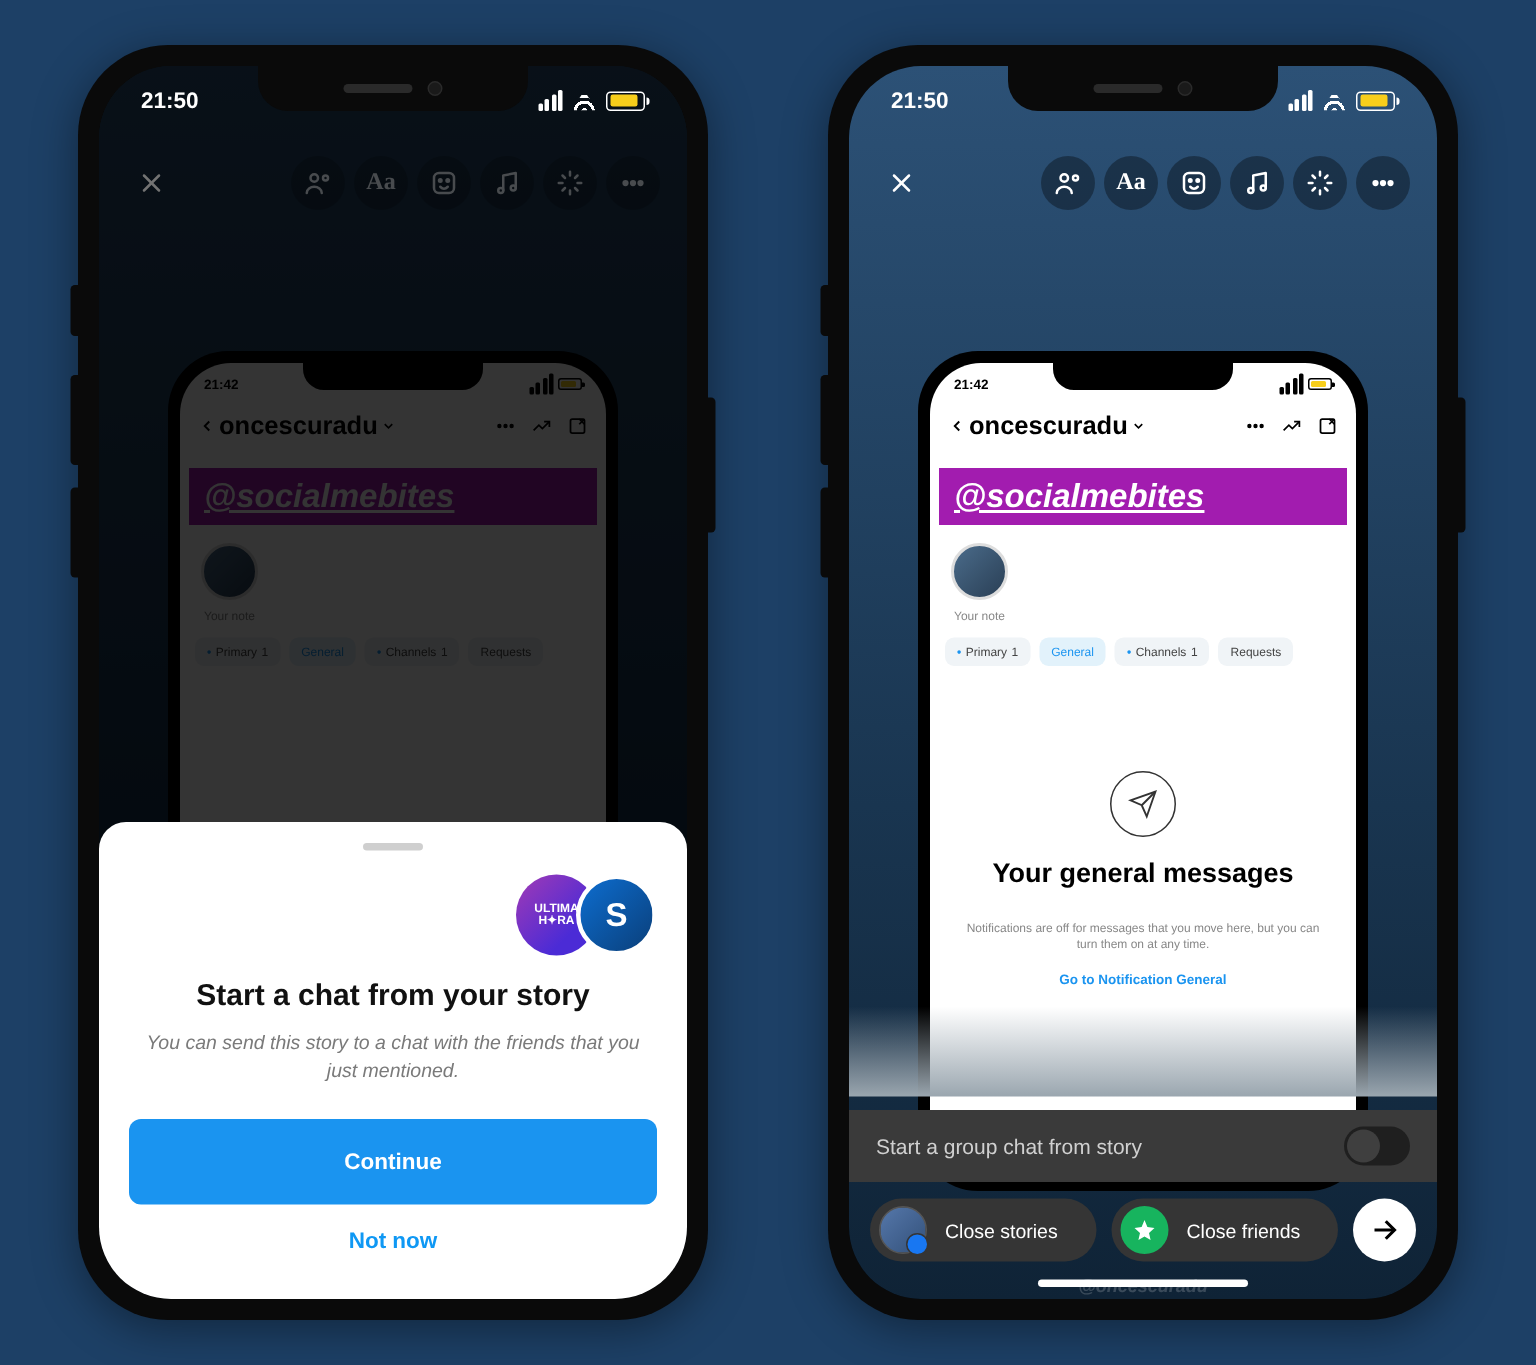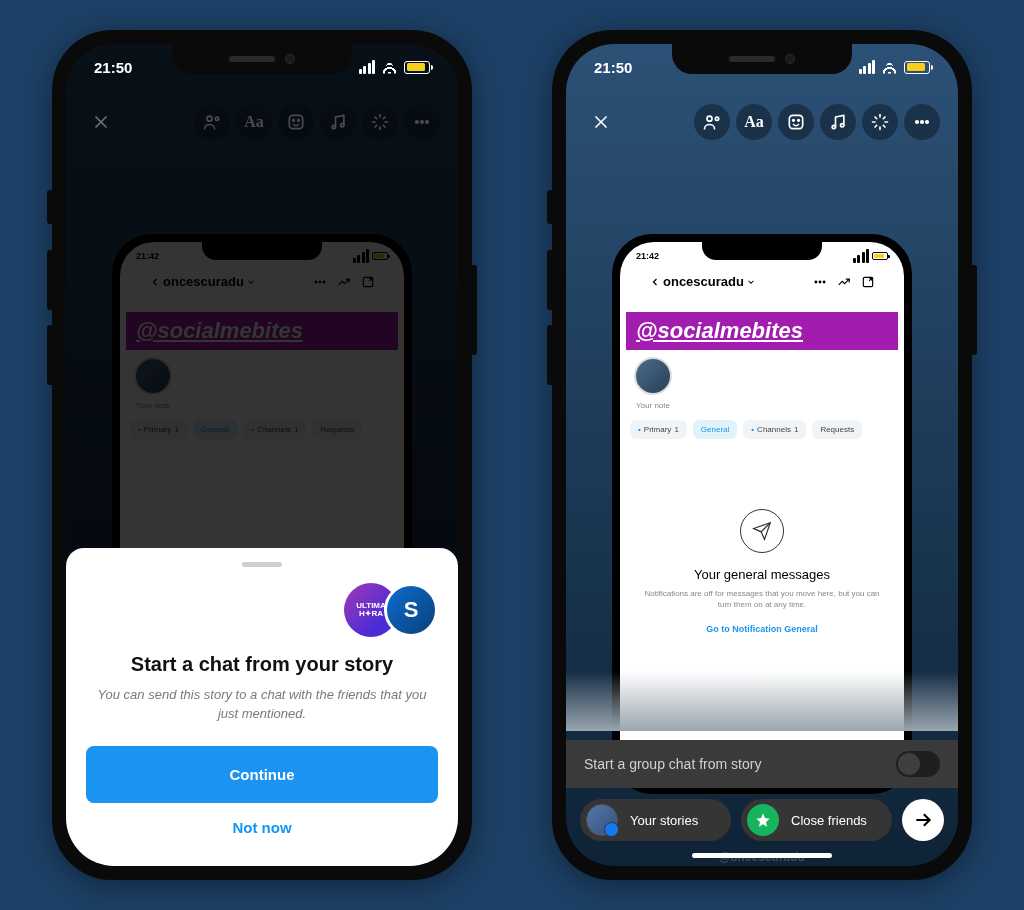--- a/index.html
+++ b/index.html
@@ -67,36 +67,36 @@
   
   .inner-phone{position:absolute;left:50%;top:190px;transform:translateX(-50%);width:300px;height:560px;background:#000;border-radius:40px;padding:8px;}
   .inner-screen{width:100%;height:100%;background:#fff;border-radius:34px;overflow:hidden;position:relative;}
   .inner-notch{position:absolute;top:0;left:50%;transform:translateX(-50%);width:120px;height:18px;background:#000;border-radius:0 0 14px 14px;z-index:5;}
   .inner-status{height:28px;display:flex;justify-content:space-between;align-items:center;padding:0 16px;font-size:9px;font-weight:600;}
   .inner-status .r{display:flex;gap:3px;align-items:center;}
   .inner-status .sigbars span{background:#000;}
   .inner-batt{width:16px;height:8px;border:1px solid #000;border-radius:2px;position:relative;}
   .inner-batt::after{content:"";position:absolute;right:-2.5px;top:2px;width:1.5px;height:3px;background:#000;border-radius:0 1px 1px 0;}
   .inner-batt .fill{position:absolute;left:1px;top:1px;bottom:1px;width:70%;background:#f7ce1b;border-radius:1px;}
-  .inner-head{display:flex;align-items:center;justify-content:space-between;padding:4px 29px 8px;font-size:13px;font-weight:600;}
+  .inner-head{display:flex;align-items:center;justify-content:space-between;padding:4px 12px 8px;font-size:17px;font-weight:600;}
   .inner-head .title{display:flex;align-items:center;gap:2px;}
   .inner-head .acts{display:flex;gap:10px;color:#000;}
   .inner-head .acts svg{width:14px;height:14px;stroke:#000;stroke-width:2;fill:none;}
   .mention-tag{position:absolute;top:70px;left:6px;right:6px;background:#a21caf;color:#fff;font-size:22px;font-weight:800;font-style:italic;padding:6px 10px;text-decoration:underline;z-index:3;}
   .avatar-row{padding:12px 14px 4px;}
   .avatar{width:38px;height:38px;border-radius:50%;background:linear-gradient(135deg,#4a6b8a,#2a3f55);border:2px solid #ddd;}
   .note-lbl{font-size:8px;color:#888;padding-left:16px;padding-top:2px;}
   .chips{display:flex;gap:6px;padding:10px 10px;font-size:8px;}
   .chip{padding:5px 8px;border-radius:6px;background:var(--chip-bg);color:#444;display:flex;gap:3px;}
   .chip.active{background:var(--chip-active);color:var(--blue);}
   .chip .dot{color:var(--blue);font-weight:700;}
   .empty-state{text-align:center;padding:60px 20px 0;}
   .send-circle{width:44px;height:44px;border:1.5px solid #333;border-radius:50%;margin:0 auto 14px;display:flex;align-items:center;justify-content:center;}
   .send-circle svg{width:20px;height:20px;stroke:#333;stroke-width:1.5;fill:none;}
-  .empty-state h4{margin:0 0 6px;font-size:13px;font-weight:400;}
+  .empty-state h4{margin:0 0 20px;font-size:18px;font-weight:700;}
   .empty-state p{margin:0 0 8px;font-size:8px;color:#888;line-height:1.4;}
   .empty-state a{font-size:9px;color:var(--blue);font-weight:600;text-decoration:none;}
 
   
   .canvas-fade{position:absolute;left:0;right:0;bottom:135px;height:60px;background:linear-gradient(180deg,transparent,#9aa6af);}
 
   
   .scrim{position:absolute;inset:0;background:var(--dim);z-index:35;}
   .sheet{position:absolute;left:0;right:0;bottom:0;background:var(--sheet);border-radius:18px 18px 0 0;padding:14px 20px 26px;z-index:55;text-align:center;}
   .grab{width:40px;height:5px;background:#cfcfcf;border-radius:3px;margin:0 auto 16px;}
@@ -455,21 +455,21 @@
       </div>
 
       <div class="toggle-row">
         <span>Start a group chat from story</span>
         <div class="switch"></div>
       </div>
 
       <div class="share-row">
         <div class="pill">
           <div class="ic av"></div>
-          <span>Your stories</span>
+          <span>Close stories</span>
         </div>
         <div class="pill">
           <div class="ic star">
             <svg viewBox="0 0 24 24">
                 <path d="M12 2l2.9 6.9L22 10l-5.5 5 1.6 7L12 18.5 5.9 22l1.6-7L2 10l7.1-1.1L12 2z"></path>
               </svg>
           </div>
           <span>Close friends</span>
         </div>
         <div class="go-btn">

